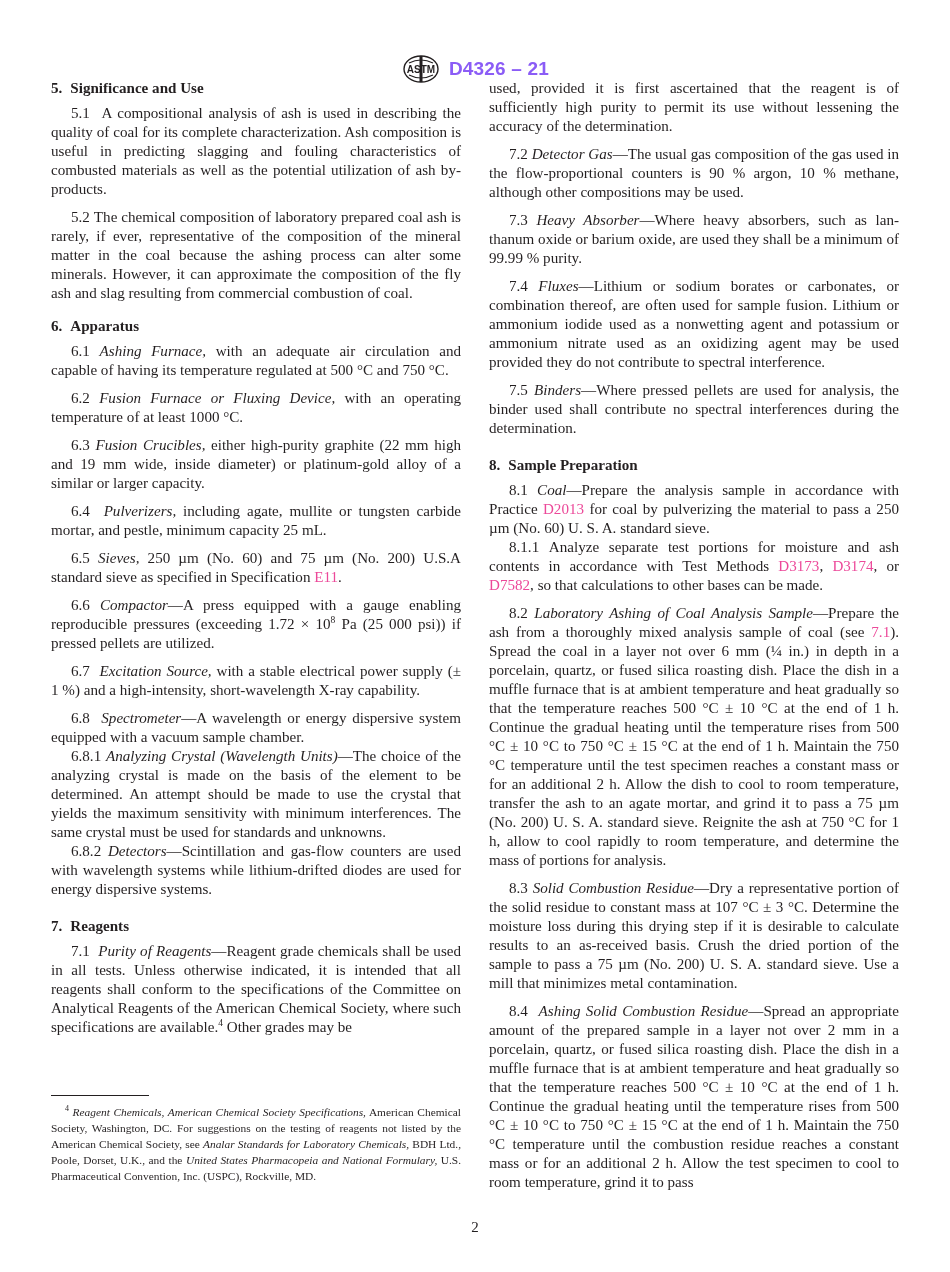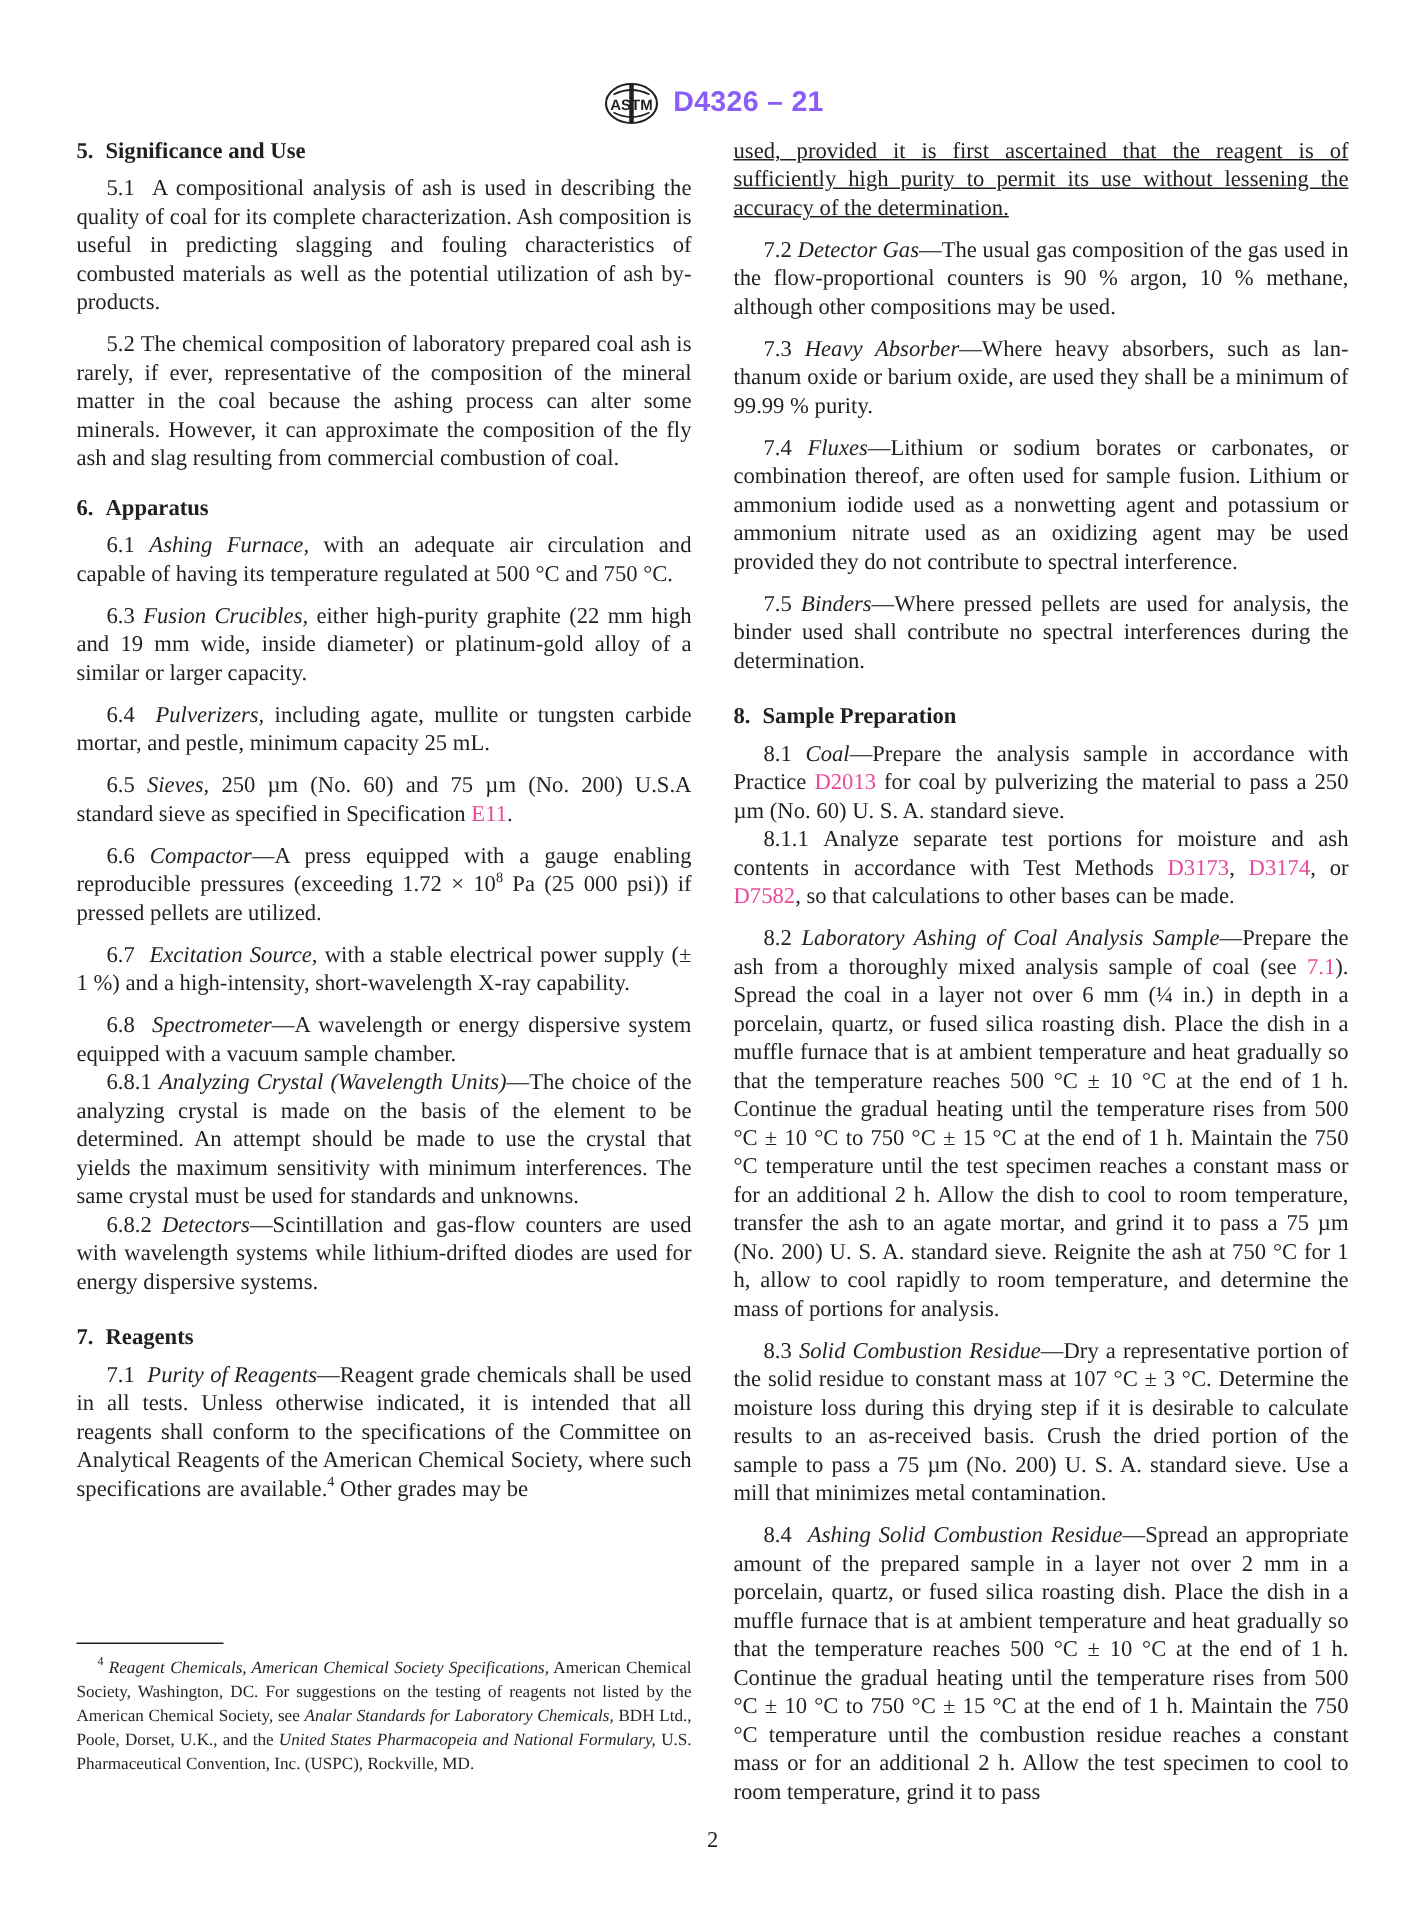--- a/index.html
+++ b/index.html
@@ -11,33 +11,33 @@
   .header {
     position: absolute; top: 52px; left: 0; width: 950px; height: 34px;
     display: flex; justify-content: center; align-items: center; gap: 8px;
   }
   .logo { width: 40px; height: 30px; }
   .doc-id {
     font-family: "Liberation Sans", "DejaVu Sans", sans-serif;
     font-weight: bold; font-size: 19px; color: #8b5cf6; letter-spacing: 0.2px;
   }
   .col {
-    position: absolute; top: 92px; width: 410px;
+    position: absolute; top: 79px; width: 410px;
     font-size: 15.1px; line-height: 19px; text-align: justify;
     hyphens: manual;
   }
   .col-left { left: 51px; }
   .col-right { left: 489px; }
   .sec-head {
     font-weight: bold; font-size: 15.1px; margin: 0 0 6px 0;
   }
   .sec-head .num { margin-right: 8px; }
   p { margin: 0 0 9px 0; text-indent: 20px; }
   p.tight { margin-bottom: 0; }
-  p.cont { text-indent: 0; text-decoration: underline; }
+  p.cont { text-indent: 0; }
   .section { margin-bottom: 14px; }
   em { font-style: italic; }
   a.ref { color: #ec4899; text-decoration: none; }
   sup { font-size: 9.5px; line-height: 0; vertical-align: super; }
   .fn-rule {
     position: absolute; left: 51px; top: 1095px; width: 98px; height: 0;
     border-top: 1px solid #231f20;
   }
   .footnote {
     position: absolute; left: 51px; top: 1104px; width: 410px;
@@ -67,20 +67,21 @@
 
   <div class="section">
     <div class="sec-head"><span class="num">5.</span><span>Significance and Use</span></div>
     <p><span>5.1</span>&nbsp;&nbsp;<span>A compositional analysis of ash is used in describing the quality of coal for its complete characterization. Ash compo­sition is useful in predicting slagging and fouling characteris­tics of combusted materials as well as the potential utilization of ash by-products.</span></p>
     <p class="tight"><span>5.2</span>&nbsp;<span>The chemical composition of laboratory prepared coal ash is rarely, if ever, representative of the composition of the mineral matter in the coal because the ashing process can alter some minerals. However, it can approximate the composition of the fly ash and slag resulting from commercial combustion of coal.</span></p>
   </div>
 
   <div class="section">
     <div class="sec-head"><span class="num">6.</span><span>Apparatus</span></div>
     <p><span>6.1</span>&nbsp;<em>Ashing Furnace,</em> <span>with an adequate air circulation and capable of having its temperature regulated at 500 °C and 750 °C.</span></p>
+    <p><span>6.2</span>&nbsp;<em>Fusion Furnace or Fluxing Device,</em> <span>with an operating temperature of at least 1000 °C.</span></p>
     <p><span>6.3</span>&nbsp;<em>Fusion Crucibles,</em> <span>either high-purity graphite (22 mm high and 19 mm wide, inside diameter) or platinum-gold alloy of a similar or larger capacity.</span></p>
     <p><span>6.4</span>&nbsp;&nbsp;<em>Pulverizers,</em> <span>including agate, mullite or tungsten carbide mortar, and pestle, minimum capacity 25 mL.</span></p>
     <p><span>6.5</span>&nbsp;<em>Sieves,</em> <span>250 µm (No. 60) and 75 µm (No. 200) U.S.A standard sieve as specified in Specification</span> <a class="ref">E11</a><span>.</span></p>
     <p><span>6.6</span>&nbsp;<em>Compactor</em><span>—A press equipped with a gauge enabling reproducible pressures (exceeding 1.72 × 10</span><sup>8</sup><span> Pa (25 000 psi)) if pressed pellets are utilized.</span></p>
     <p><span>6.7</span>&nbsp;&nbsp;<em>Excitation Source,</em> <span>with a stable electrical power supply (± 1 %) and a high-intensity, short-wavelength X-ray capabil­ity.</span></p>
     <p class="tight"><span>6.8</span>&nbsp;&nbsp;<em>Spectrometer</em><span>—A wavelength or energy dispersive sys­tem equipped with a vacuum sample chamber.</span></p>
     <p class="tight"><span>6.8.1</span>&nbsp;<em>Analyzing Crystal (Wavelength Units)</em><span>—The choice of the analyzing crystal is made on the basis of the element to be determined. An attempt should be made to use the crystal that yields the maximum sensitivity with minimum interferences. The same crystal must be used for standards and unknowns.</span></p>
     <p class="tight"><span>6.8.2</span>&nbsp;<em>Detectors</em><span>—Scintillation and gas-flow counters are used with wavelength systems while lithium-drifted diodes are used for energy dispersive systems.</span></p>
   </div>
 

